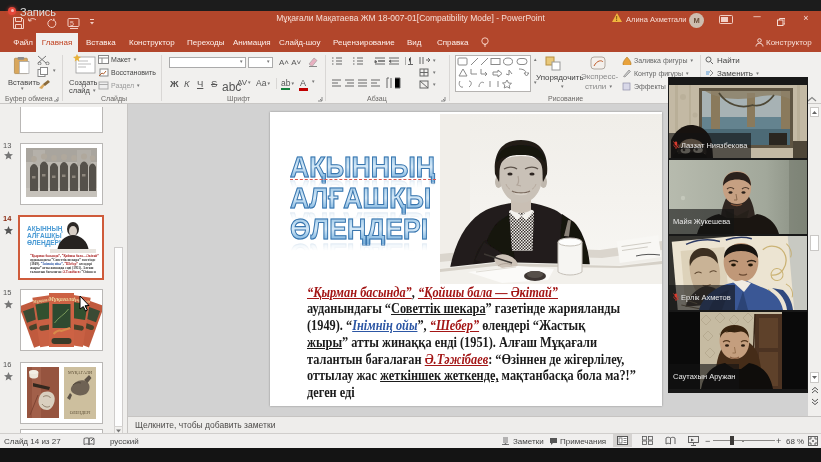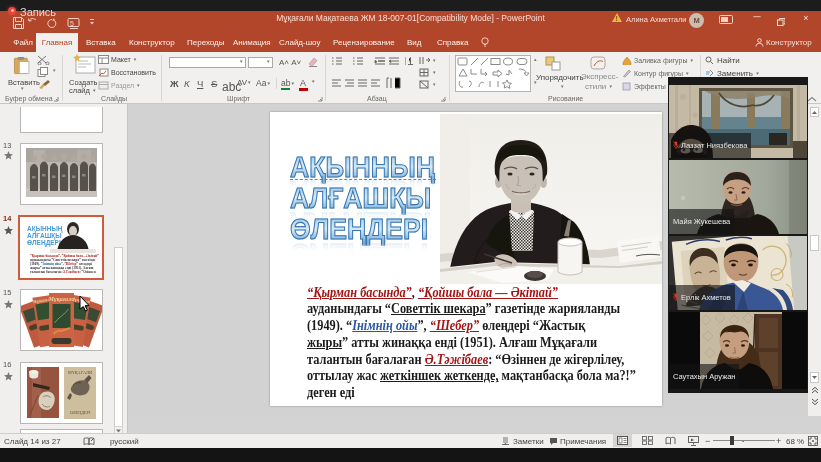--- a/index.html
+++ b/index.html
@@ -419,20 +419,23 @@
 <div class="abs" style="left:810px;top:372px;width:9px;height:11px;background:#fff;border:1px solid #cac8c6"></div>
 <svg class="abs" width="7" height="5" style="left:811px;top:375px" viewBox="0 0 7 5">
       <path d="M1 1l2.5 3L6 1z" fill="#666"></path>
     </svg>
 <svg class="abs" width="8" height="8" style="left:811px;top:386px" viewBox="0 0 8 8">
       <path d="M1 4l3-2.6L7 4M1 7l3-2.6L7 7" fill="none" stroke="#555"></path>
     </svg>
 <svg class="abs" width="8" height="8" style="left:811px;top:398px" viewBox="0 0 8 8">
       <path d="M1 1l3 2.6L7 1M1 4l3 2.6L7 4" fill="none" stroke="#555"></path>
     </svg>
+<div class="abs" id="notesbar">
+      <span style="position:absolute;left:7px;top:3px;font-size:8.5px;color:#4e4c4a">Щелкните, чтобы добавить заметки</span>
+    </div>
 <div class="abs" id="statusbar"></div>
 <div class="abs" style="left:4px;top:437px;font-size:8px;color:#444">Слайд 14 из 27</div>
 <svg class="abs" width="12" height="9" style="left:83px;top:437px" viewBox="0 0 12 9">
       <path d="M1 1.5c2-.8 4-.8 5 0v6c-1-.8-3-.8-5 0zM11 1.5c-2-.8-4-.8-5 0v6c1-.8 3-.8 5 0z" fill="none" stroke="#555" stroke-width=".9"></path>
       <path d="M8 4l3-3" stroke="#555"></path>
     </svg>
 <div class="abs" style="left:110px;top:437px;font-size:8px;color:#444">русский</div>
 <svg class="abs" width="9" height="9" style="left:501px;top:437px" viewBox="0 0 9 9">
       <path d="M2 1h5M2 3h5M2 5h5M1 7.5h7" stroke="#555" stroke-width=".8"></path>
       <path d="M4.5 6l-1.7 1.5h3.4z" fill="#555"></path>

